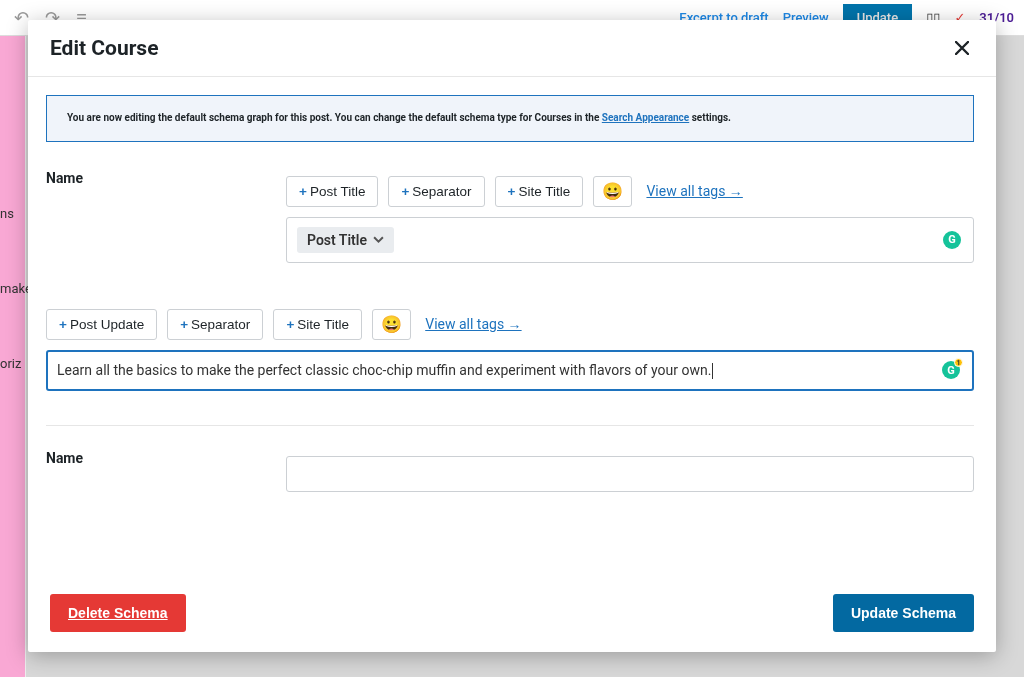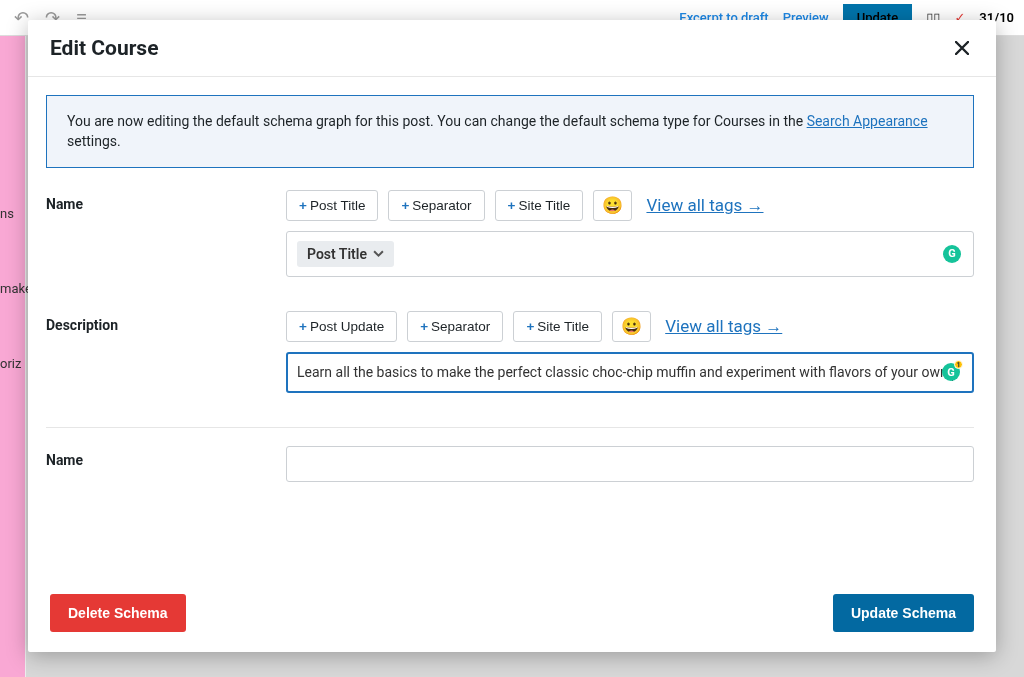--- a/index.html
+++ b/index.html
@@ -18,22 +18,22 @@
   background: #fff;
   border-bottom: 1px solid #ddd;
   display: flex;
   align-items: center;
   padding: 0 10px;
   gap: 8px;
 }
 .bg-topbar .icon-btn { color: #999; padding: 2px 4px; font-size: 18px; }
 .bg-topbar .right { margin-left: auto; display: flex; align-items: center; gap: 14px; font-size: 13px; }
 .bg-topbar .link { color: #1e88e5; font-weight: 500; }
-.bg-topbar .btn-update { background: #0073aa; color: #000000; padding: 6px 14px; font-weight: 500; text-align: right; }
-.bg-topbar .score { color: #000000; font-weight: 600; }
+.bg-topbar .btn-update { background: #0073aa; color: #e5e5e5; padding: 6px 14px; font-weight: 500; text-align: right; }
+.bg-topbar .score { color: #4c1d95; font-weight: 600; }
 .bg-sidebar {
   position: absolute;
   left: 0; top: 36px; bottom: 0;
   width: 26px;
   background: #f9a8d4;
   border-right: 1px solid #eee;
   color: #333;
   font-size: 13px;
   padding-top: 140px;
 }
@@ -69,57 +69,57 @@
 }
 .modal-body {
   flex: 1;
   overflow: hidden;
   padding: 18px 22px 0 18px;
 }
 .note-box {
   border: 1px solid #1e73be;
   background: #f0f4fa;
   padding: 15px 20px;
-  font-size: 14px;
+  font-size: 10px;
   color: #1d2327;
-  font-weight: 400;
+  font-weight: 700;
   line-height: 1.45;
   margin-bottom: 22px;
 }
 .note-box a { color: #1e73be; text-decoration: underline; }
 .field-row {
   display: flex;
   margin-bottom: 34px;
 }
 .field-label {
   width: 240px;
   font-size: 14px;
   font-weight: 700;
   color: #1d2327;
   padding-top: 6px;
 }
-.field-content { flex: 1; }
+.field-content { flex: 1; margin-top: 12px; }
 .tag-buttons {
   display: flex;
   align-items: center;
   gap: 10px;
   margin-bottom: 10px;
 }
 .tag-btn {
   border: 1px solid #ccd0d4;
   background: #fff;
   padding: 7px 12px;
   font-size: 13.5px;
   border-radius: 3px;
   cursor: pointer;
   color: #1d2327;
 }
 .tag-btn .plus { color: #1e73be; font-weight: 700; margin-right: 3px; }
 .tag-btn.emoji { padding: 4px 8px; font-size: 17px; border: 1px solid #ccd0d4; }
-.view-tags-link { color: #1e73be; font-size: 17px; text-decoration: underline; cursor: pointer; margin-left: 4px; }
+.view-tags-link { color: #1e73be; font-size: 14px; text-decoration: underline; cursor: pointer; margin-left: 4px; }
 .input-container {
   border: 1px solid #ccd0d4;
   border-radius: 3px;
   padding: 9px 10px;
   display: flex;
   align-items: center;
   position: relative;
 }
 .input-container.focused { border: 2px solid #1e73be; padding: 8px 9px; }
 .token {
@@ -197,20 +197,21 @@
 }
 .btn-delete {
   background: #e53935;
   color: #fff;
   border: none;
   padding: 11px 18px;
   font-size: 14px;
   font-weight: 600;
   border-radius: 3px;
   cursor: pointer;
+  text-decoration: underline;
 }
 .btn-update-schema {
   background: #0369a1;
   color: #fff;
   border: none;
   padding: 11px 18px;
   font-size: 14px;
   font-weight: 600;
   border-radius: 3px;
   cursor: pointer;
@@ -271,21 +272,20 @@
             <svg viewBox="0 0 10 10">
                 <path d="M1 3 L5 7 L9 3" stroke="#555" stroke-width="1.8" fill="none"></path>
               </svg>
           </span>
           <span class="grammarly">G</span>
         </div>
       </div>
     </div>
 
     <div class="field-row">
-      <div class="field-label">Description</div>
       <div class="field-content">
         <div class="tag-buttons">
           <button class="tag-btn"><span class="plus">+</span><span>Post Update</span></button>
           <button class="tag-btn"><span class="plus">+</span><span>Separator</span></button>
           <button class="tag-btn"><span class="plus">+</span><span>Site Title</span></button>
           <button class="tag-btn emoji">😀</button>
           <a class="view-tags-link">View all tags →</a>
         </div>
         <div class="input-container focused">
           <span class="text-value"><span>Learn all the basics to make the perfect classic choc-chip muffin and experiment with flavors of your own.</span><span class="cursor"></span></span>

